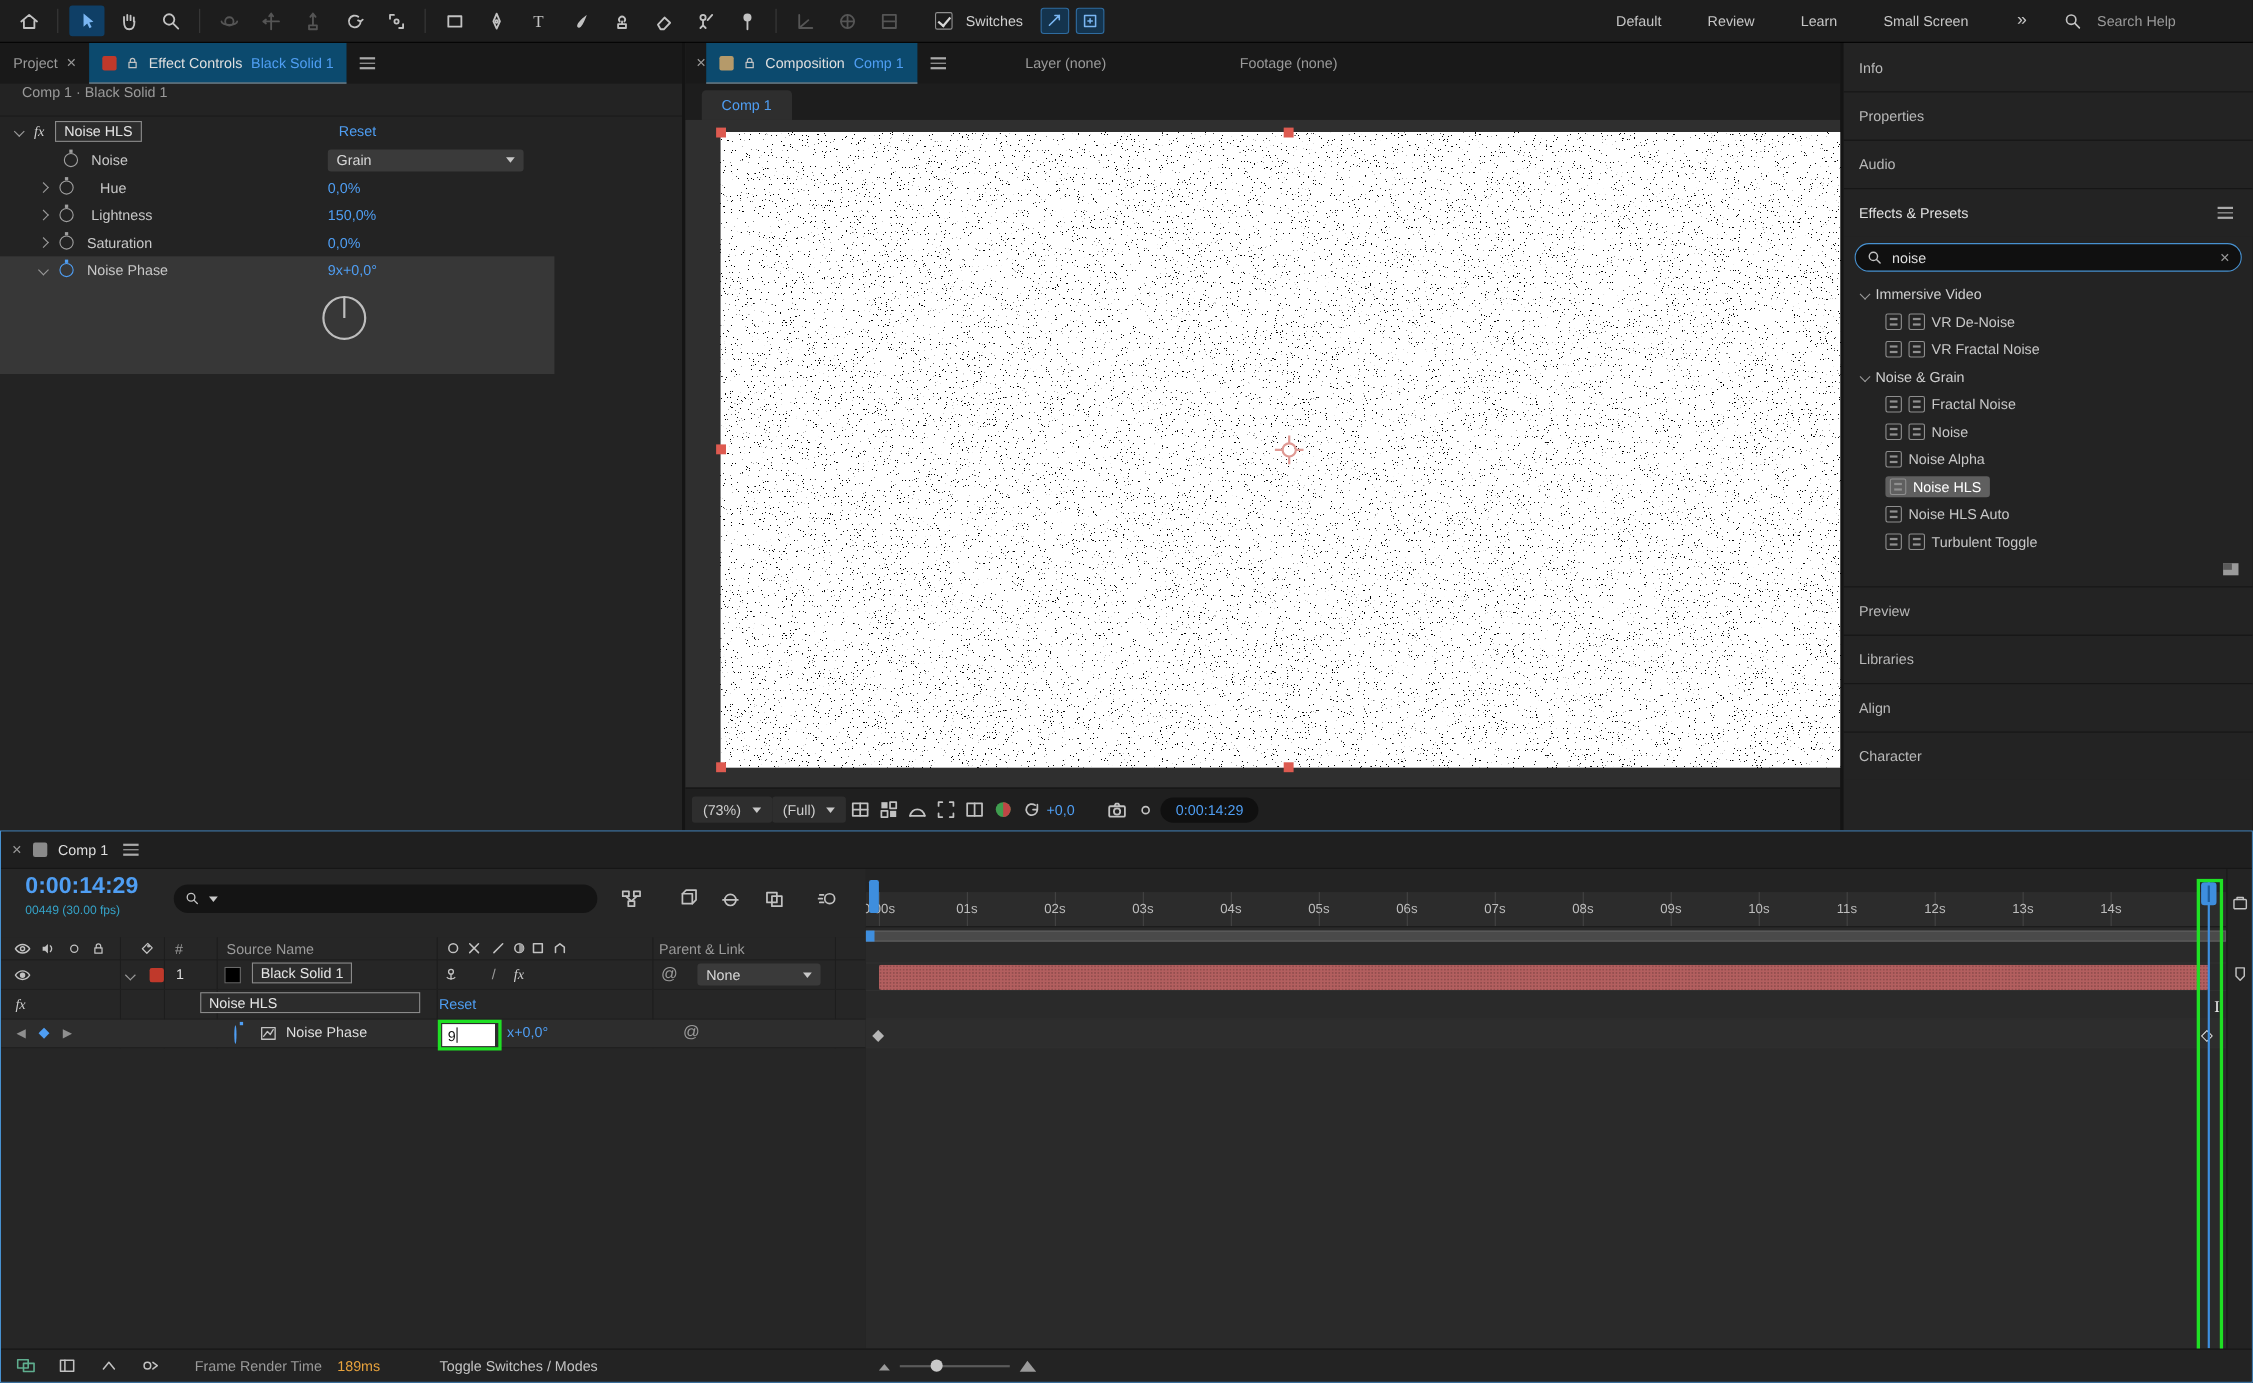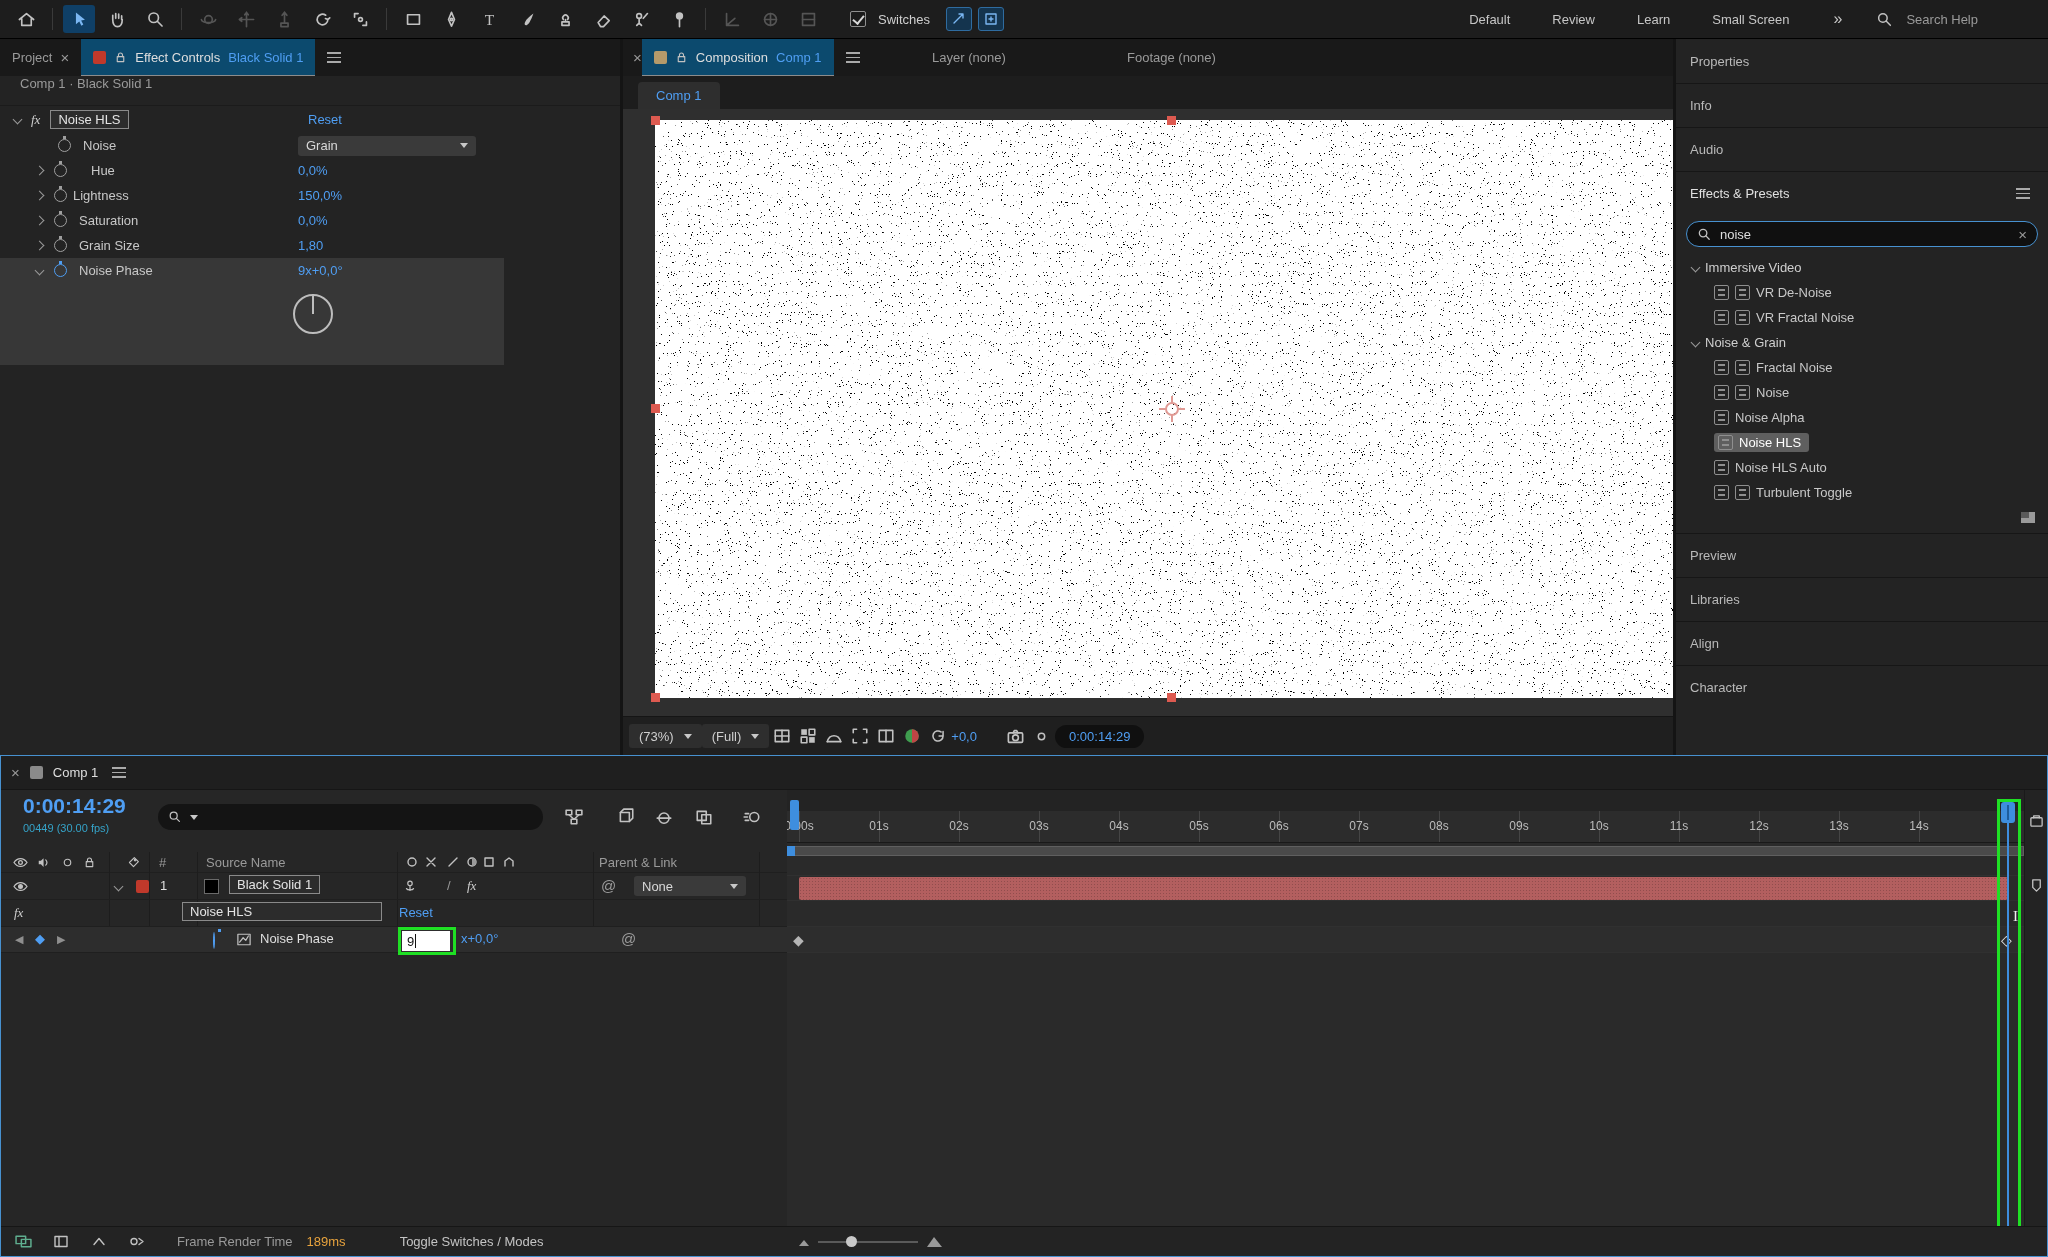--- a/index.html
+++ b/index.html
@@ -293,34 +293,28 @@
     </div>
     <div class="ec-row">
       <span class="chev r" style="margin-left:36px"></span>
       <span class="sw" style="margin-left:11px"></span>
       <span style="margin-left:24px">Hue</span>
       <span class="val t-blue">0,0%</span>
     </div>
     <div class="ec-row">
       <span class="chev r" style="margin-left:36px"></span>
       <span class="sw" style="margin-left:11px"></span>
-      <span style="margin-left:6px">Lightness</span>
+      <span style="margin-left:16px">Lightness</span>
       <span class="val t-blue">150,0%</span>
     </div>
     <div class="ec-row">
       <span class="chev r" style="margin-left:36px"></span>
       <span class="sw" style="margin-left:11px"></span>
       <span style="margin-left:12px">Saturation</span>
       <span class="val t-blue">0,0%</span>
-    </div>
-    <div class="ec-row">
-      <span class="chev r" style="margin-left:36px"></span>
-      <span class="sw" style="margin-left:11px"></span>
-      <span style="margin-left:12px">Grain Size</span>
-      <span class="val t-blue">1,80</span>
     </div>
     <div class="ec-selblock" style="width:504px">
       <div class="ec-row">
         <span class="chev d" style="margin-left:36px"></span>
         <span class="sw on" style="margin-left:11px"></span>
         <span style="margin-left:12px">Noise Phase</span>
         <span class="val t-blue">9x+0,0°</span>
       </div>
       <div style="height:82px;position:relative">
         <svg width="46" height="46" style="position:absolute;left:290px;top:8px">
@@ -443,24 +437,24 @@
           <svg class="ic" width="17" height="17" viewBox="0 0 16 16">
             <circle cx="8" cy="8" r="3"></circle>
           </svg>
         </span>
       <span class="tc-box">0:00:14:29</span>
     </div>
   </div>
 
   <div class="panel" id="panel-right">
     <div class="rp-head">
+        <span>Info</span>
+      </div>
+    <div class="rp-head">
         <span>Properties</span>
-      </div>
-    <div class="rp-head">
-        <span>Info</span>
       </div>
     <div class="rp-head">
         <span>Audio</span>
       </div>
     <div class="rp-head active">
       <span>Effects &amp; Presets</span>
       <span class="hamb">
           <i></i>
           <i></i>
           <i></i>

